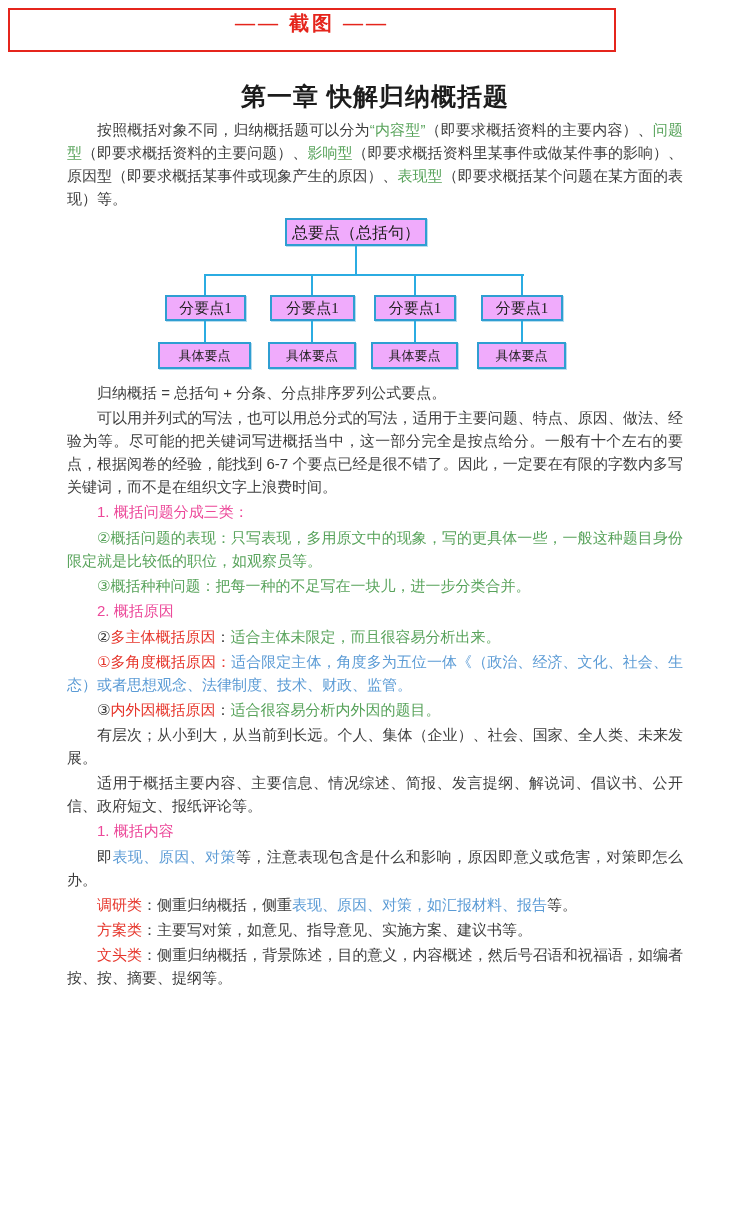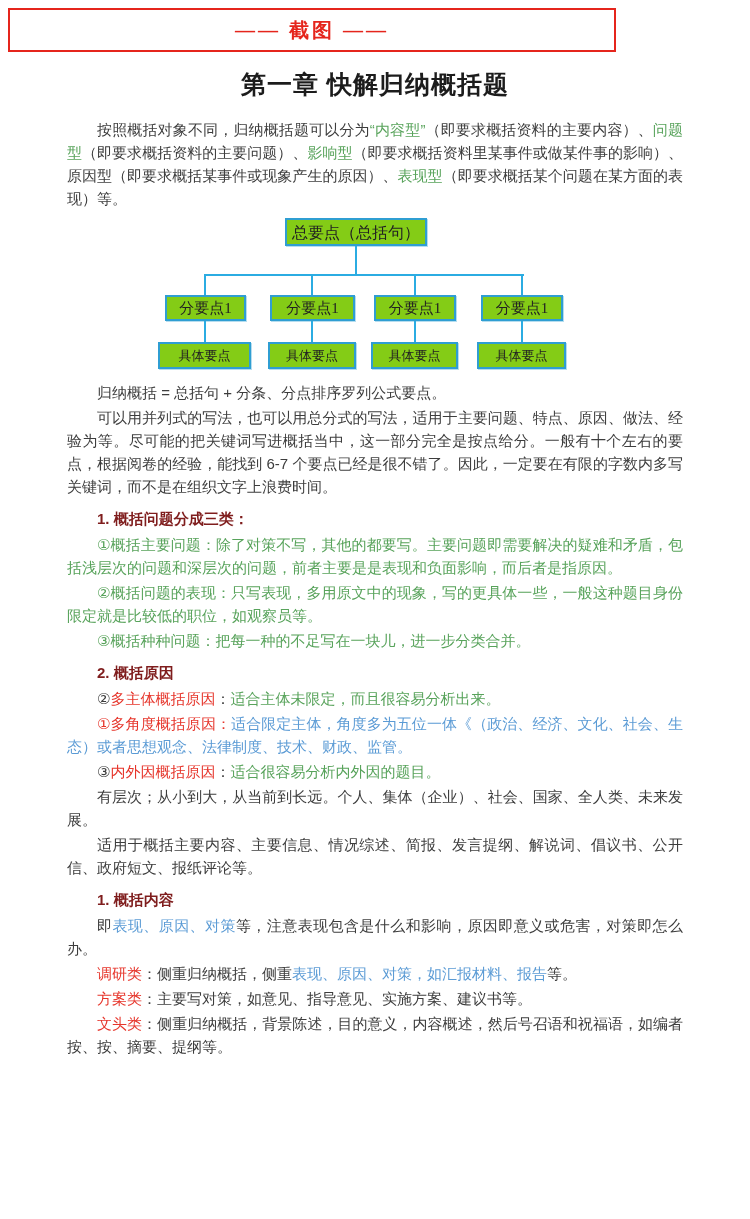--- a/index.html
+++ b/index.html
@@ -6,52 +6,52 @@
   body{
     width:750px;height:1219px;background:#ffffff;overflow:hidden;
     font-family:"Liberation Sans","DejaVu Sans",sans-serif;
     color:#3d3d3d;
   }
   .page{width:750px;height:1219px;position:relative;}
   
   .banner{
     position:absolute;left:8px;top:8px;width:608px;height:44px;
     border:2px solid #e5251c;box-sizing:border-box;
-    display:flex;align-items:center;justify-content:center;
+    display:flex;justify-content:center;
   }
   .banner-label{
     color:#e5251c;font-weight:bold;font-size:20px;letter-spacing:3px;
     font-family:"Liberation Serif","DejaVu Serif",serif;
   }
   
   .title{
-    position:absolute;left:0;top:68px;width:750px;text-align:center;
+    position:absolute;left:0;top:80px;width:750px;text-align:center;
     font-size:25px;font-weight:bold;color:#1c1c1c;letter-spacing:1px;
   }
   
   .content{
     position:absolute;left:67px;top:118px;width:616px;
     font-size:15px;line-height:23px;
   }
   p.para{margin:0 0 2px;text-indent:2em;text-align:justify;}
-  .h-num{font-weight:bold;color:#7f1d1d;font-size:15px;line-height:23px;
-    margin:9px 0 3px;text-indent:2em;}
+  .h-num{font-weight:normal;color:#ec4899;font-size:15px;line-height:23px;
+    margin:2px 0 3px;text-indent:2em;}
   .h-orange{color:#ed7a33;font-weight:bold;font-size:17px;line-height:24px;
     margin:11px 0 5px;text-indent:1.8em;}
   .c-green{color:#58a35b;}
   .c-blue{color:#5b9bd5;}
   .c-red{color:#e6352b;}
   
   .diagram{
     position:relative;width:420px;height:151px;margin:8px 0 12px 88px;
     font-family:"Liberation Serif","DejaVu Serif",serif;color:#222;
   }
   .dbox{
     position:absolute;box-sizing:border-box;border:2px solid #2f9ed2;
-    background:#84cc16;display:flex;align-items:center;justify-content:center;
+    background:#f0abfc;display:flex;align-items:center;justify-content:center;
     box-shadow:1px 1px 0 rgba(47,158,210,.35);
   }
   .dbox-root{left:130px;top:0;width:142px;height:28px;font-size:16px;}
   .dbox-sub{top:77px;height:26px;font-size:15px;}
   .dbox-leaf{top:124px;height:27px;font-size:13px;}
   .dline{position:absolute;background:#2bace2;}
 </style>
 </head>
 <body>
 
@@ -91,21 +91,20 @@
       <div class="dbox dbox-leaf" style="left:216px;width:87px;">具体要点</div>
       <div class="dbox dbox-leaf" style="left:322px;width:89px;">具体要点</div>
     </div>
 
     <p class="para"><span>归纳概括 = 总括句 + 分条、分点排序罗列公式要点。</span></p>
 
 
     <p class="para"><span>可以用并列式的写法，也可以用总分式的写法，适用于主要问题、特点、原因、做法、经验为等。尽可能的把关键词写进概括当中，这一部分完全是按点给分。一般有十个左右的要点，根据阅卷的经验，能找到 6-7 个要点已经是很不错了。因此，一定要在有限的字数内多写关键词，而不是在组织文字上浪费时间。</span></p>
 
     <div class="h-num">1. 概括问题分成三类：</div>
-    <p class="para"><span class="c-green">①概括主要问题：除了对策不写，其他的都要写。主要问题即需要解决的疑难和矛盾，包括浅层次的问题和深层次的问题，前者主要是是表现和负面影响，而后者是指原因。</span></p>
     <p class="para"><span class="c-green">②概括问题的表现：只写表现，多用原文中的现象，写的更具体一些，一般这种题目身份限定就是比较低的职位，如观察员等。</span></p>
     <p class="para"><span class="c-green">③概括种种问题：把每一种的不足写在一块儿，进一步分类合并。</span></p>
 
     <div class="h-num">2. 概括原因</div>
     <p class="para"><span>②</span><span class="c-red">多主体概括原因</span><span>：</span><span class="c-green">适合主体未限定，而且很容易分析出来。</span></p>
     <p class="para"><span class="c-red">①多角度概括原因：</span><span class="c-blue">适合限定主体，角度多为五位一体《（政治、经济、文化、社会、生态）或者思想观念、法律制度、技术、财政、监管。</span></p>
     <p class="para"><span>③</span><span class="c-red">内外因概括原因</span><span>：</span><span class="c-green">适合很容易分析内外因的题目。</span></p>
 
     <p class="para"><span>有层次；从小到大，从当前到长远。个人、集体（企业）、社会、国家、全人类、未来发展。</span></p>
 

